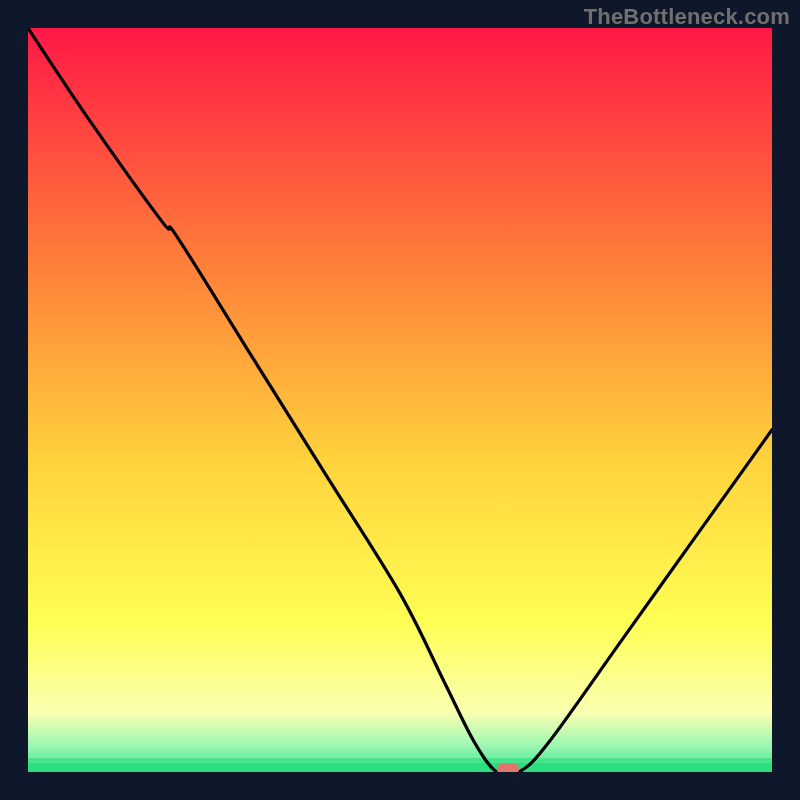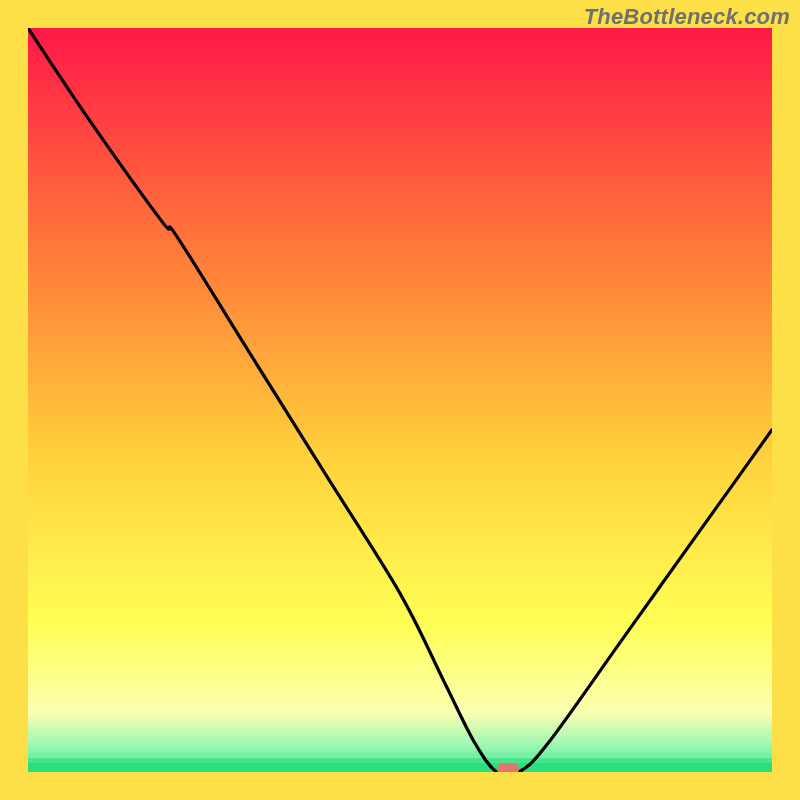--- a/index.html
+++ b/index.html
@@ -8,22 +8,21 @@
     width: 800px;
     height: 800px;
     background: #000;
     font-family: Arial, Helvetica, sans-serif;
     overflow: hidden;
   }
   .frame {
     position: relative;
     width: 800px;
     height: 800px;
-    background: #fde047;
-    font-style: italic;
+    background: #0f172a;
   }
   .watermark {
     position: absolute;
     top: 4px;
     right: 10px;
     color: #707070;
     font-size: 22px;
     font-weight: 600;
     letter-spacing: 0.2px;
     z-index: 50;

